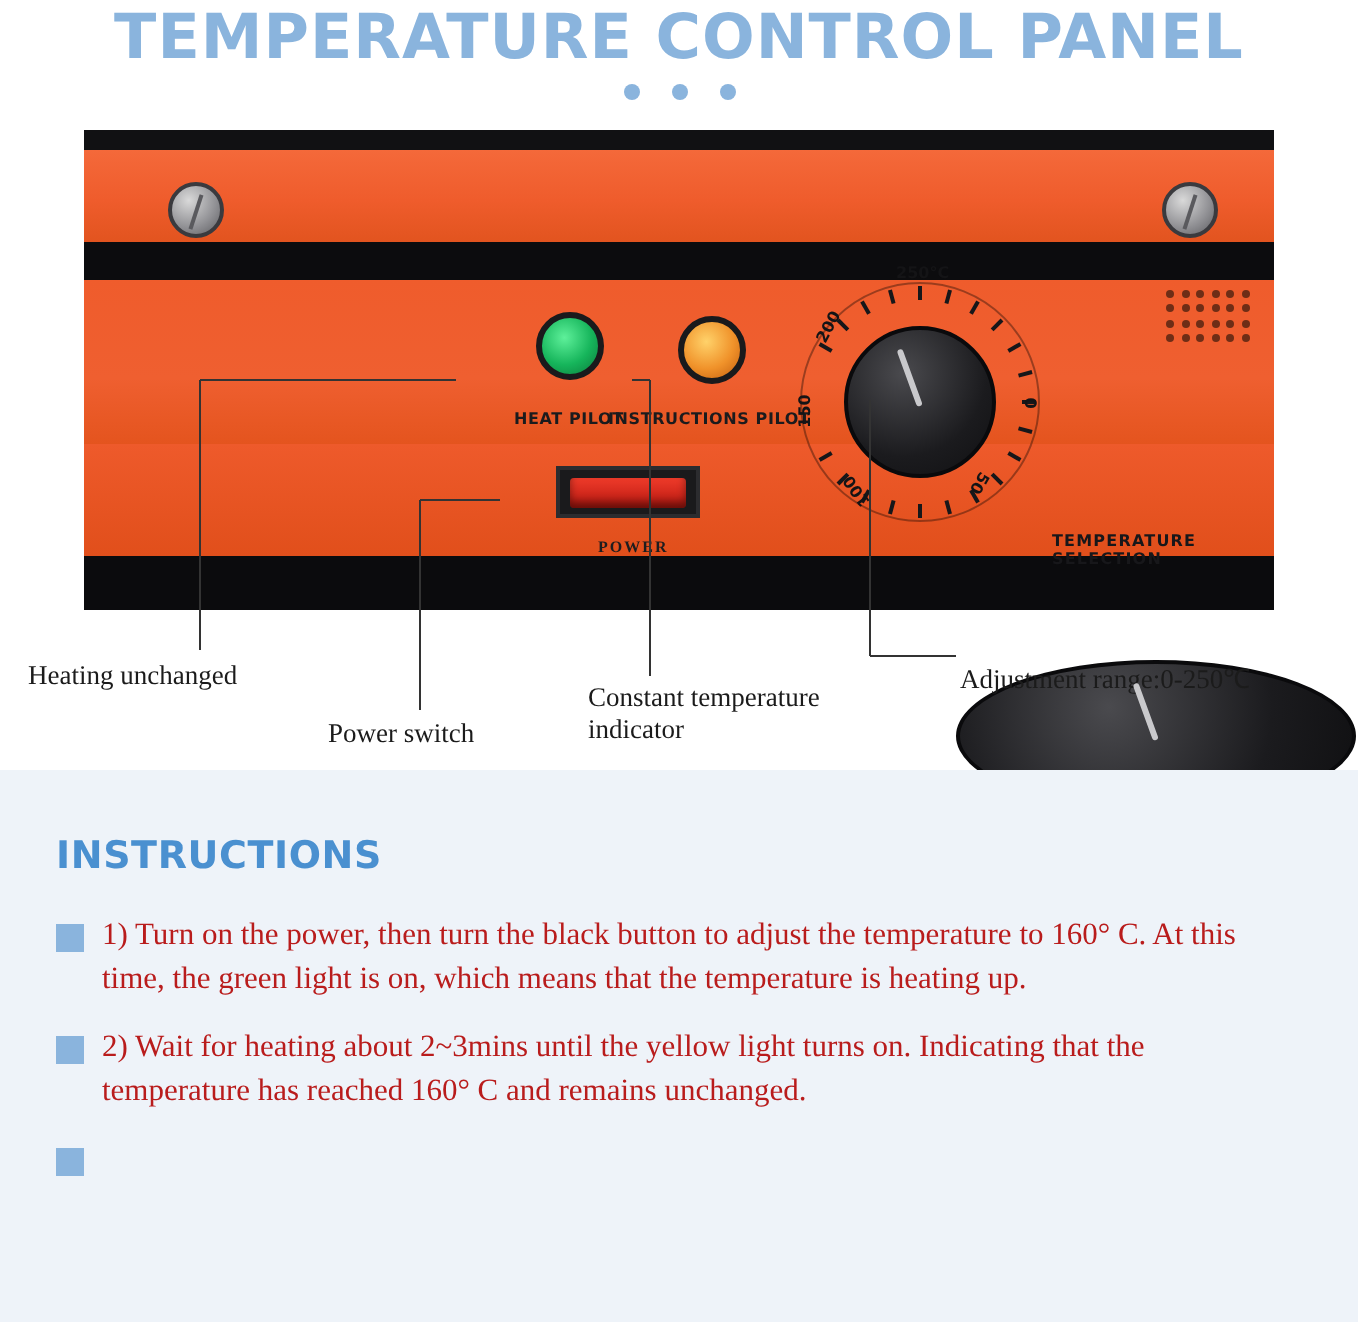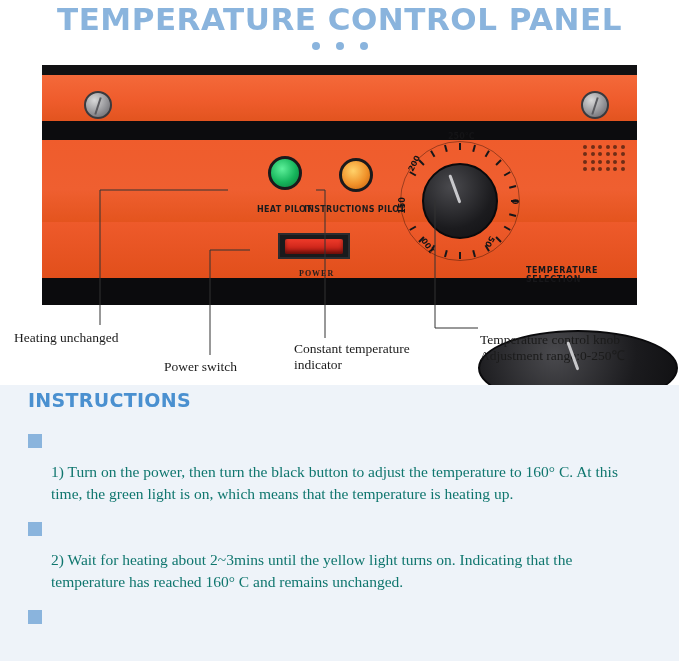--- a/index.html
+++ b/index.html
@@ -270,42 +270,41 @@
     left: 0; top: 385px;
     width: 679px;
     height: 276px;
     background: #eef3f9;
   }
   .inst-title {
     font-family: "DejaVu Sans", sans-serif;
     font-size: 19px;
     font-weight: bold;
     color: #4a90d0;
-    padding: 4px 0 6px 28px;
+    padding: 32px 0 6px 28px;
     letter-spacing: .3px;
   }
   .inst-item {
     display: flex;
     align-items: flex-start;
     padding: 0 34px 0 28px;
     margin-top: 12px;
   }
   .bullet {
     width: 14px; height: 14px;
     background: #8ab4dd;
     flex: 0 0 14px;
     margin-top: 5px;
     margin-right: 9px;
   }
   .inst-text {
     font-family: "Liberation Serif", serif;
     font-size: 15.5px;
     line-height: 22px;
-    color: #0f766e;
-    margin-top: 32px;
+    color: #b91c1c;
   }
 </style>
 </head>
 <body>
 
 <div class="title">TEMPERATURE CONTROL PANEL</div>
 <div class="dots">
   <span></span>
   <span></span>
   <span></span>
@@ -402,21 +401,20 @@
   <line x1="325" y1="190" x2="325" y2="338" stroke="#333" stroke-width="1"></line>
   <line x1="325" y1="190" x2="316" y2="190" stroke="#333" stroke-width="1"></line>
   <line x1="435" y1="200" x2="435" y2="328" stroke="#333" stroke-width="1"></line>
   <line x1="435" y1="328" x2="478" y2="328" stroke="#333" stroke-width="1"></line>
 </svg>
 
 <div class="cap heating">Heating unchanged</div>
 <div class="cap power">Power switch</div>
 <div class="cap constant">Constant temperature indicator</div>
 <div class="cap knob">
-  <div>Temperature control knob</div>
   <div>Adjustment range:0-250℃</div>
 </div>
 
 <div class="instructions">
   <div class="inst-title">INSTRUCTIONS</div>
 
   <div class="inst-item">
     <div class="bullet"></div>
     <div class="inst-text">1) Turn on the power, then turn the black button to adjust the temperature  to 160° C. At this time, the green light is on, which means that the temperature is heating up.</div>
   </div>

